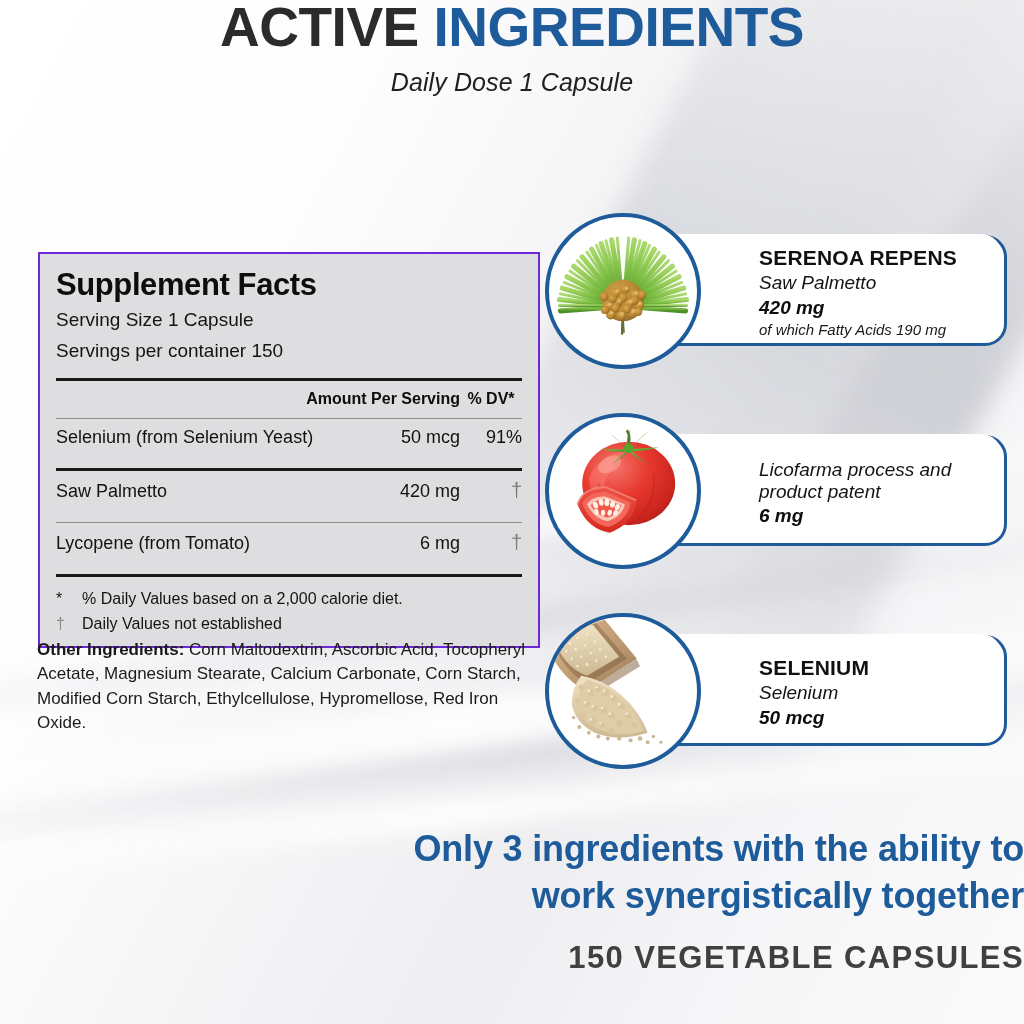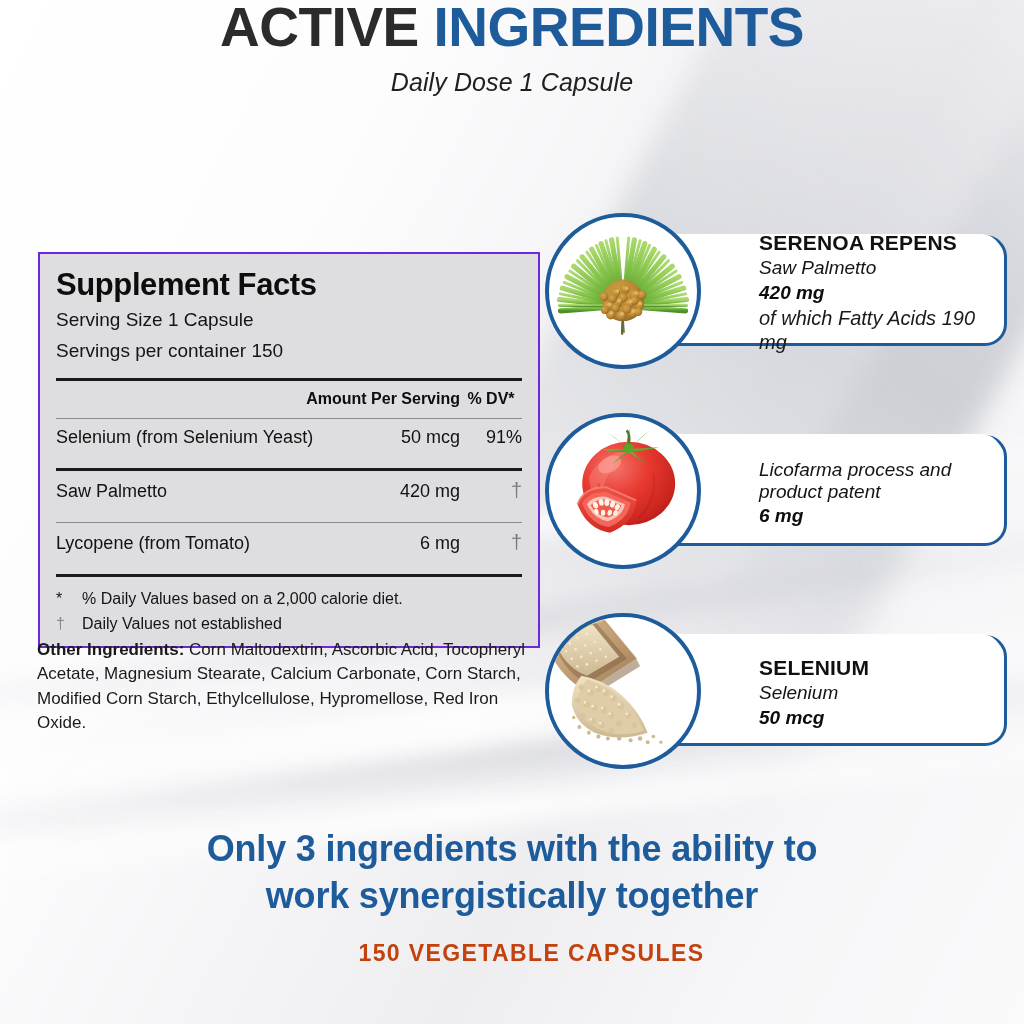--- a/index.html
+++ b/index.html
@@ -92,35 +92,35 @@
     background:#fff; border-radius:21px;
     border-left:none;
   }
   .card-text {
     position:absolute; left:182px; right:22px; top:28px; bottom:24px;
     display:flex; flex-direction:column; justify-content:center;margin-left:32px;
   }
   .c-name { font-size:21px; font-weight:bold; color:#111; letter-spacing:.2px; line-height:1.18; }
   .c-alt  { font-size:19px; font-style:italic; color:#151515; line-height:1.16; margin-top:2px; }
   .c-dose { font-size:19px; font-style:italic; font-weight:bold; color:#0d0d0d; line-height:1.2; margin-top:2px; }
-  .c-note { font-size:20px; font-style:italic; color:#1a1a1a; line-height:1.2; margin-top:2px; }
+  .c-note { font-size:15px; font-style:italic; color:#1a1a1a; line-height:1.2; margin-top:2px; }
 
   
   .medal {
     position:absolute; left:0; top:0; width:156px; height:156px;
     border-radius:50%; background:#ffffff;
     border:4px solid #1d5b9a;
     overflow:hidden; z-index:3;
   }
   .medal .art { position:absolute; inset:0; }
 
   
-  .bottom { position:absolute; left:0; right:0; top:826px; text-align:center; }
+  .bottom { position:absolute; left:0; right:0; top:826px; text-align:right; }
   .tag { font-size:36px; font-weight:bold; color:#1d5b9a; line-height:1.3; letter-spacing:-.2px; }
-  .caps { font-size:23px; font-weight:bold; color:#c2410c; letter-spacing:1.4px; margin-top:20px;margin-left:39px; }
+  .caps { font-size:31px; font-weight:bold; color:#404040; letter-spacing:1.4px; margin-top:20px;margin-left:39px; }
 </style>
 </head>
 <body>
 
 <div id="bg">
   <div class="base"></div>
   <div class="shade d3"></div>
   <div class="shade d4"></div>
   <div class="shade d2"></div>
   <div class="streak s3"></div>

